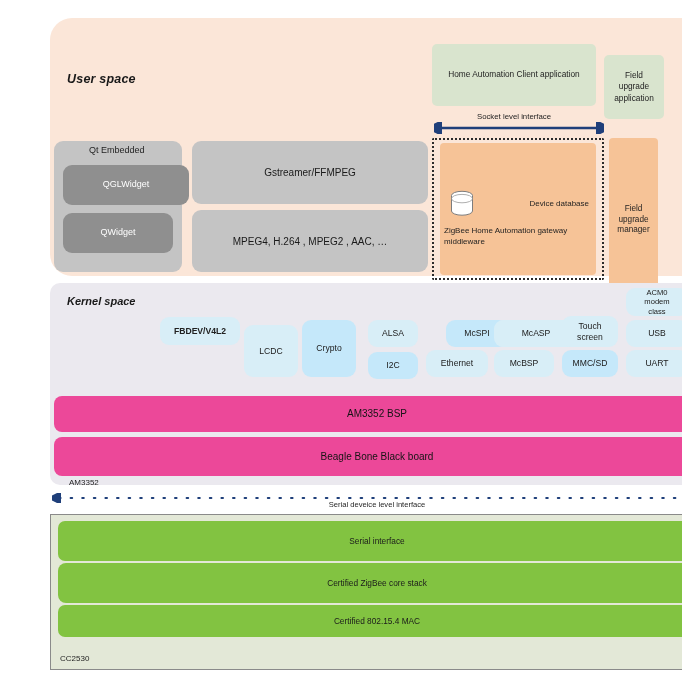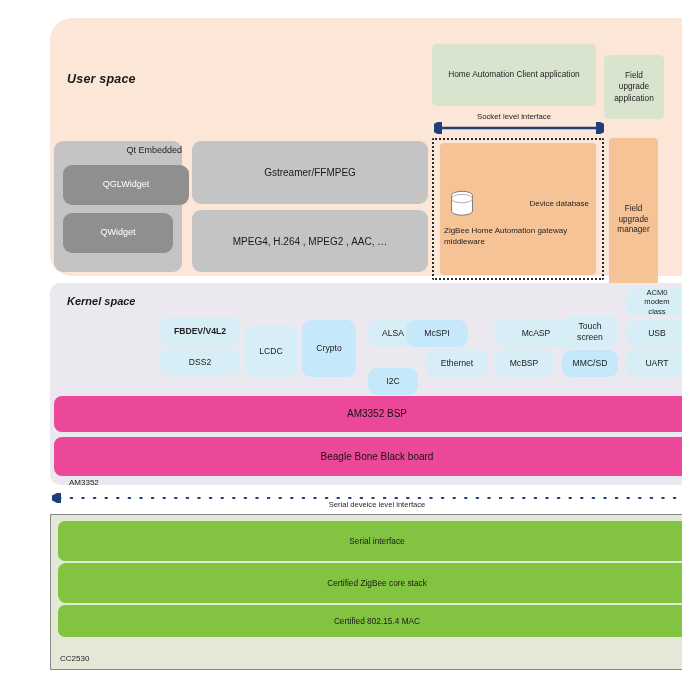--- a/index.html
+++ b/index.html
@@ -90,23 +90,24 @@
   .blk-text {
     display: flex;
     align-items: center;
     justify-content: center;
     text-align: center;
     line-height: 1.3;
   }
   #qt-embedded { left: 18px; top: 141px; width: 128px; height: 131px; }
   #qt-embedded-label {
     left: 18px; top: 145px; width: 128px;
-    text-align: right;
+    text-align: left;
     font-size: 9px;
     color: #1f1f1f;
+    padding-left: 35px;
   }
   #qglwidget { left: 27px; top: 165px; width: 126px; height: 40px; font-size: 9px; color: #ffffff; }
   #qwidget   { left: 27px; top: 213px; width: 110px; height: 40px; font-size: 9px; color: #ffffff; }
   #gstreamer { left: 156px; top: 141px; width: 236px; height: 63px; font-size: 10px; }
   #codecs    { left: 156px; top: 210px; width: 236px; height: 62px; font-size: 10px; }
 
   
   .orange-blk {
     background: #f6c397;
     border-radius: 4px;
@@ -272,36 +273,33 @@
   <div class="abs orange-blk blk-text" id="field-upgrade-mgr">
     <span>Field upgrade manager</span>
   </div>
 
   <div class="abs" id="kernel-space"></div>
   <div class="abs" id="kernel-space-label">Kernel space</div>
 
   <div class="abs kblk kb-light" style="left:124px;top:317px;width:80px;height:28px;font-weight:bold;">
     <span>FBDEV/V4L2</span>
   </div>
-  <div class="abs kblk kb-light" style="left:124px;top:348px;width:80px;height:28px;">
-    <span>DSS2</span>
-  </div>
   <div class="abs kblk kb-light" style="left:208px;top:325px;width:54px;height:52px;">
     <span>LCDC</span>
   </div>
   <div class="abs kblk kb-mid" style="left:266px;top:320px;width:54px;height:57px;">
     <span>Crypto</span>
   </div>
   <div class="abs kblk kb-light" style="left:332px;top:320px;width:50px;height:27px;">
     <span>ALSA</span>
   </div>
-  <div class="abs kblk kb-mid" style="left:332px;top:368px;width:50px;height:27px;">
+  <div class="abs kblk kb-mid" style="left:332px;top:352px;width:50px;height:27px;">
     <span>I2C</span>
   </div>
-  <div class="abs kblk kb-mid" style="left:370px;top:320px;width:62px;height:27px;">
+  <div class="abs kblk kb-mid" style="left:410px;top:320px;width:62px;height:27px;">
     <span>McSPI</span>
   </div>
   <div class="abs kblk kb-light" style="left:390px;top:350px;width:62px;height:27px;">
     <span>Ethernet</span>
   </div>
   <div class="abs kblk kb-light" style="left:458px;top:320px;width:84px;height:27px;">
     <span>McASP</span>
   </div>
   <div class="abs kblk kb-light" style="left:458px;top:350px;width:60px;height:27px;">
     <span>McBSP</span>

